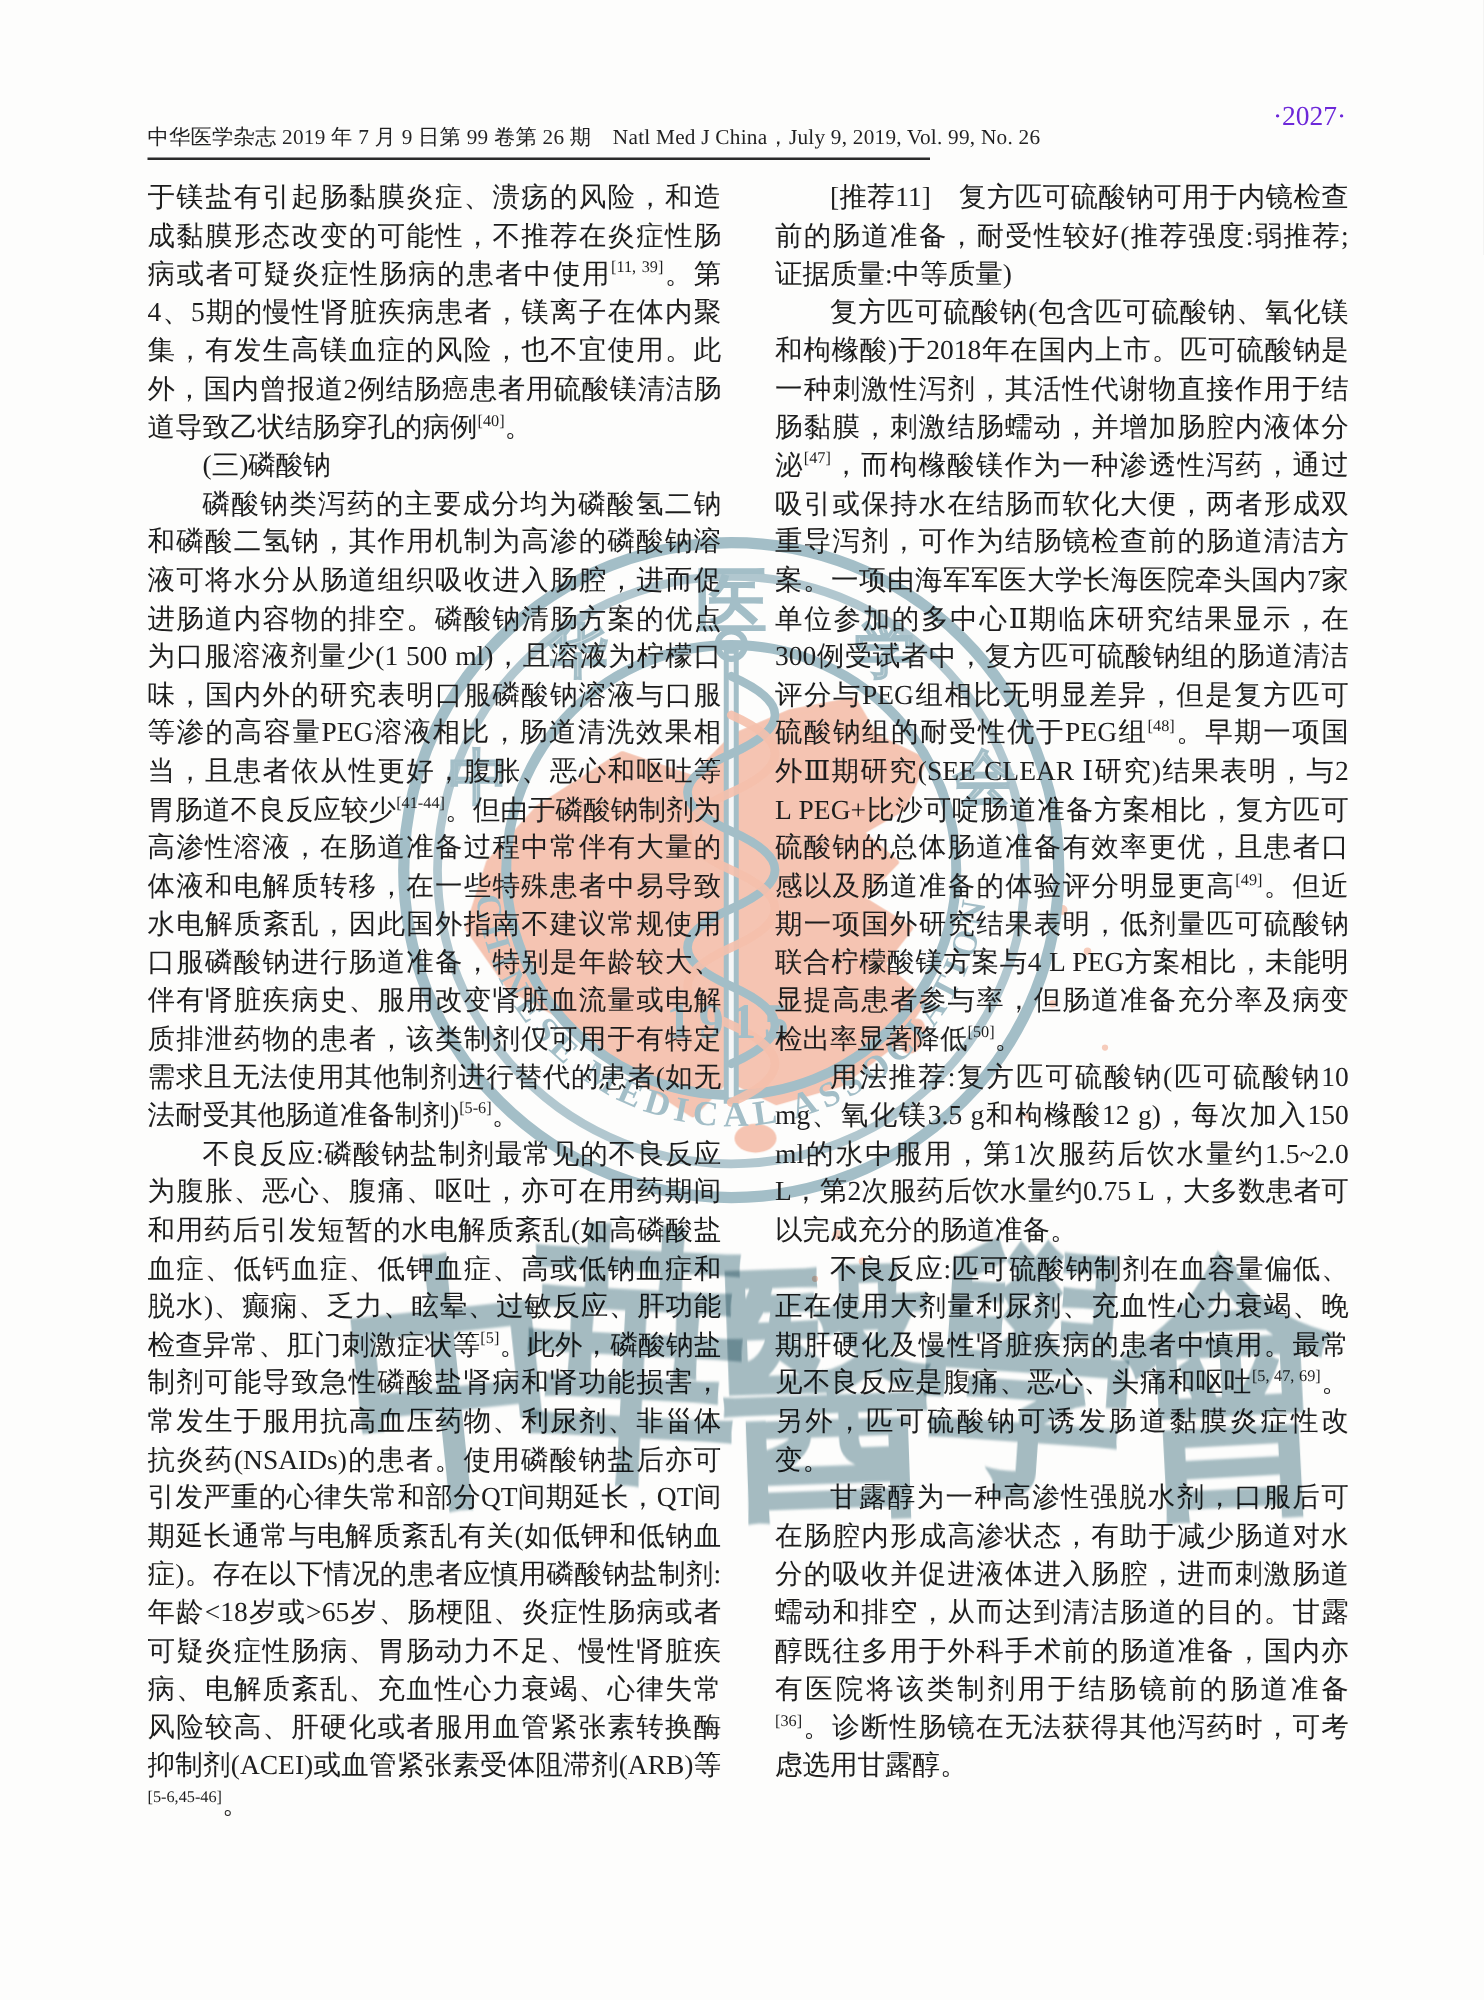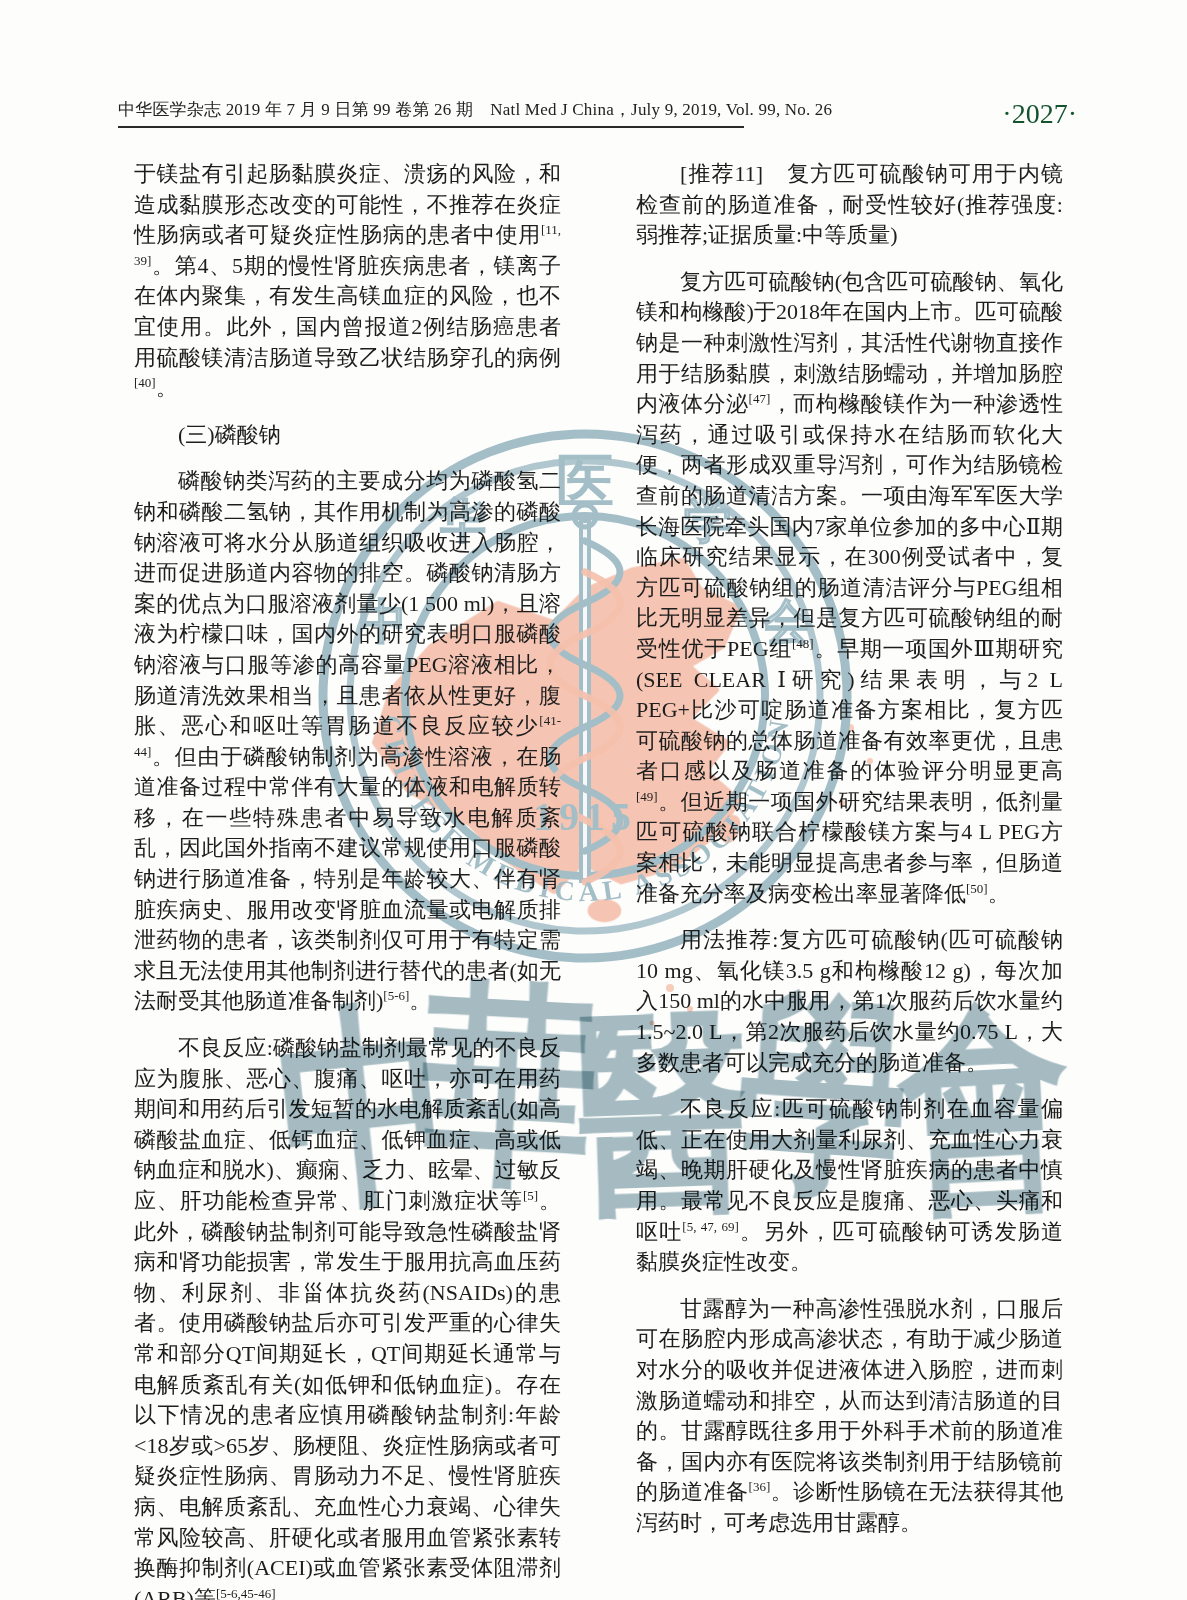--- a/index.html
+++ b/index.html
@@ -12,37 +12,37 @@
     font-family:"Liberation Serif","DejaVu Serif",serif;
     color:#1d1d1d;
   }
   
   .running-head{
     position:absolute;left:118px;top:98px;width:960px;
     font-size:17px;letter-spacing:.2px;color:#222;
     white-space:nowrap;
   }
   .page-number{
-    position:absolute;right:110px;top:98px;
-    font-size:28px;color:#14532d;
+    position:absolute;right:110px;top:80px;
+    font-size:22px;color:#6d28d9;
   }
   .head-rule{
     position:absolute;left:118px;top:126px;width:626px;height:2px;
     background:#2b2b2b;
   }
   
   .col{
     position:absolute;top:143px;width:459px;
     font-size:22px;line-height:30.6px;
     text-align:justify;
     z-index:3;
   }
   .col-left{left:118px;}
   .col-right{left:620px;}
-  .para{margin:16px;text-indent:2em;}
+  .para{margin:0;text-indent:2em;}
   .para.continuation{text-indent:0;}
   .para b{font-weight:normal;}
   sup.cite{
     font-size:13px;line-height:0;vertical-align:super;letter-spacing:0;
   }
   
   .seal-svg{position:absolute;left:222px;top:333px;z-index:1;pointer-events:none;}
   .callig{
     position:absolute;z-index:4;pointer-events:none;
     font-size:215px;line-height:1;font-weight:bold;

